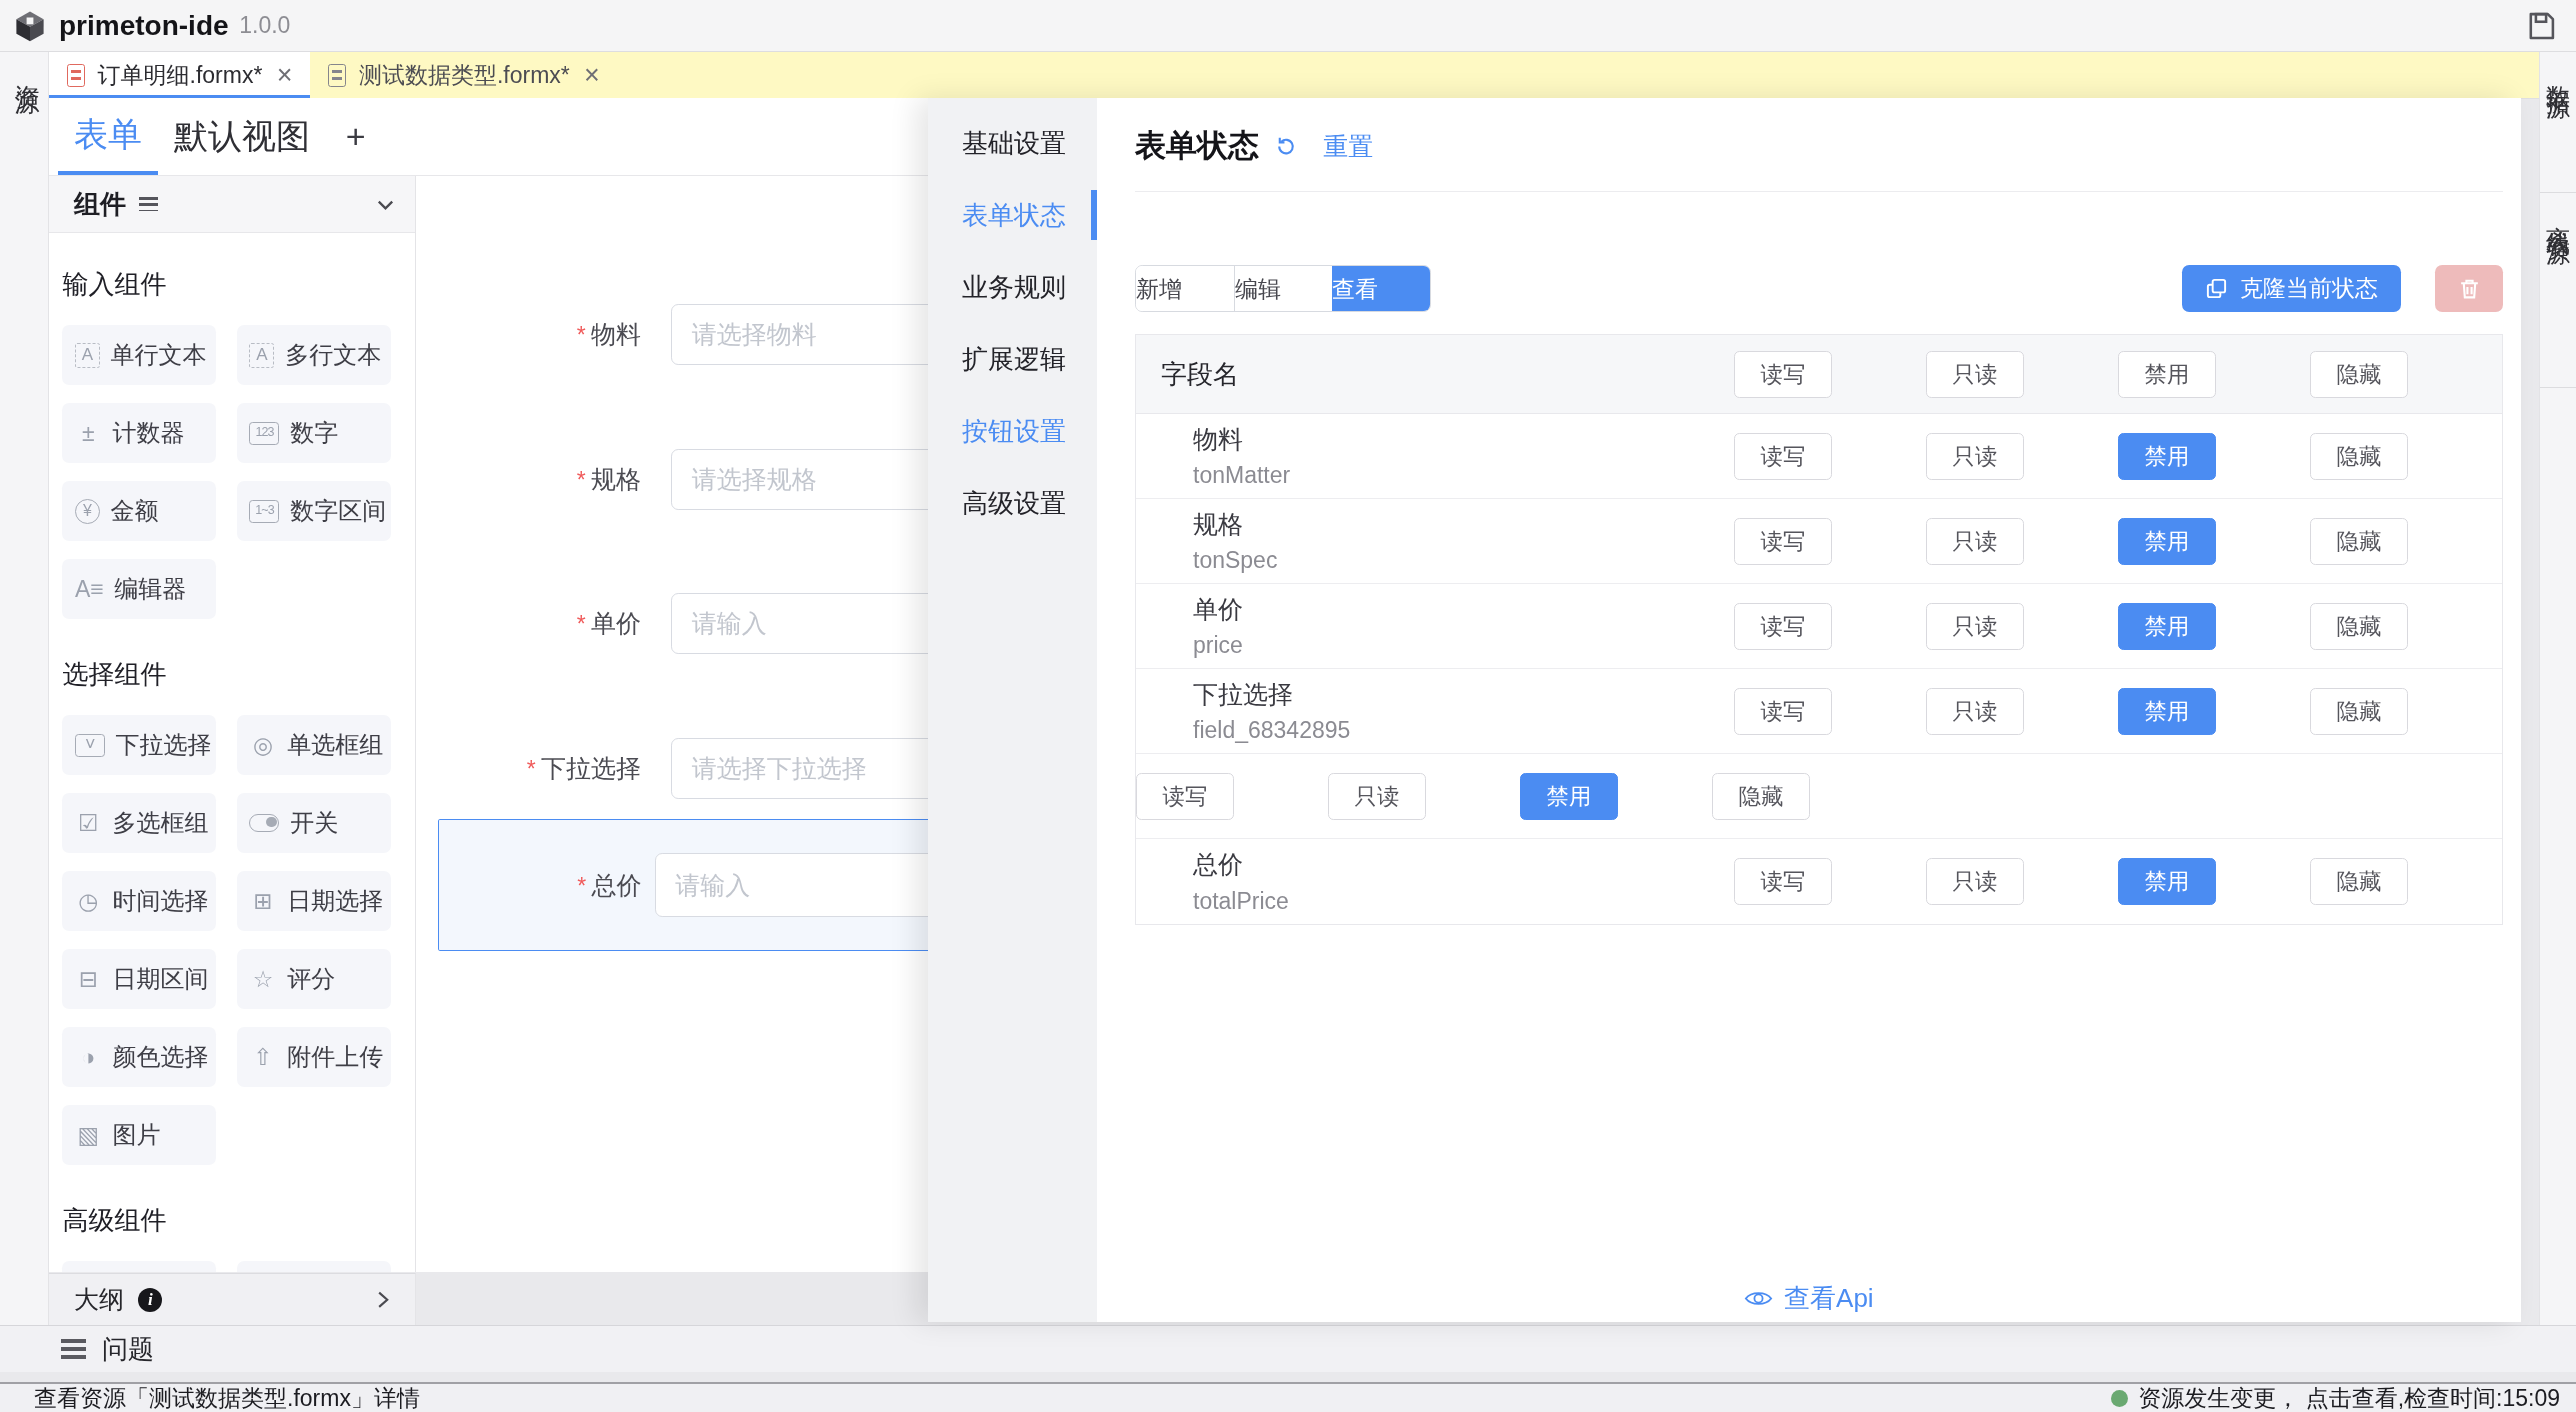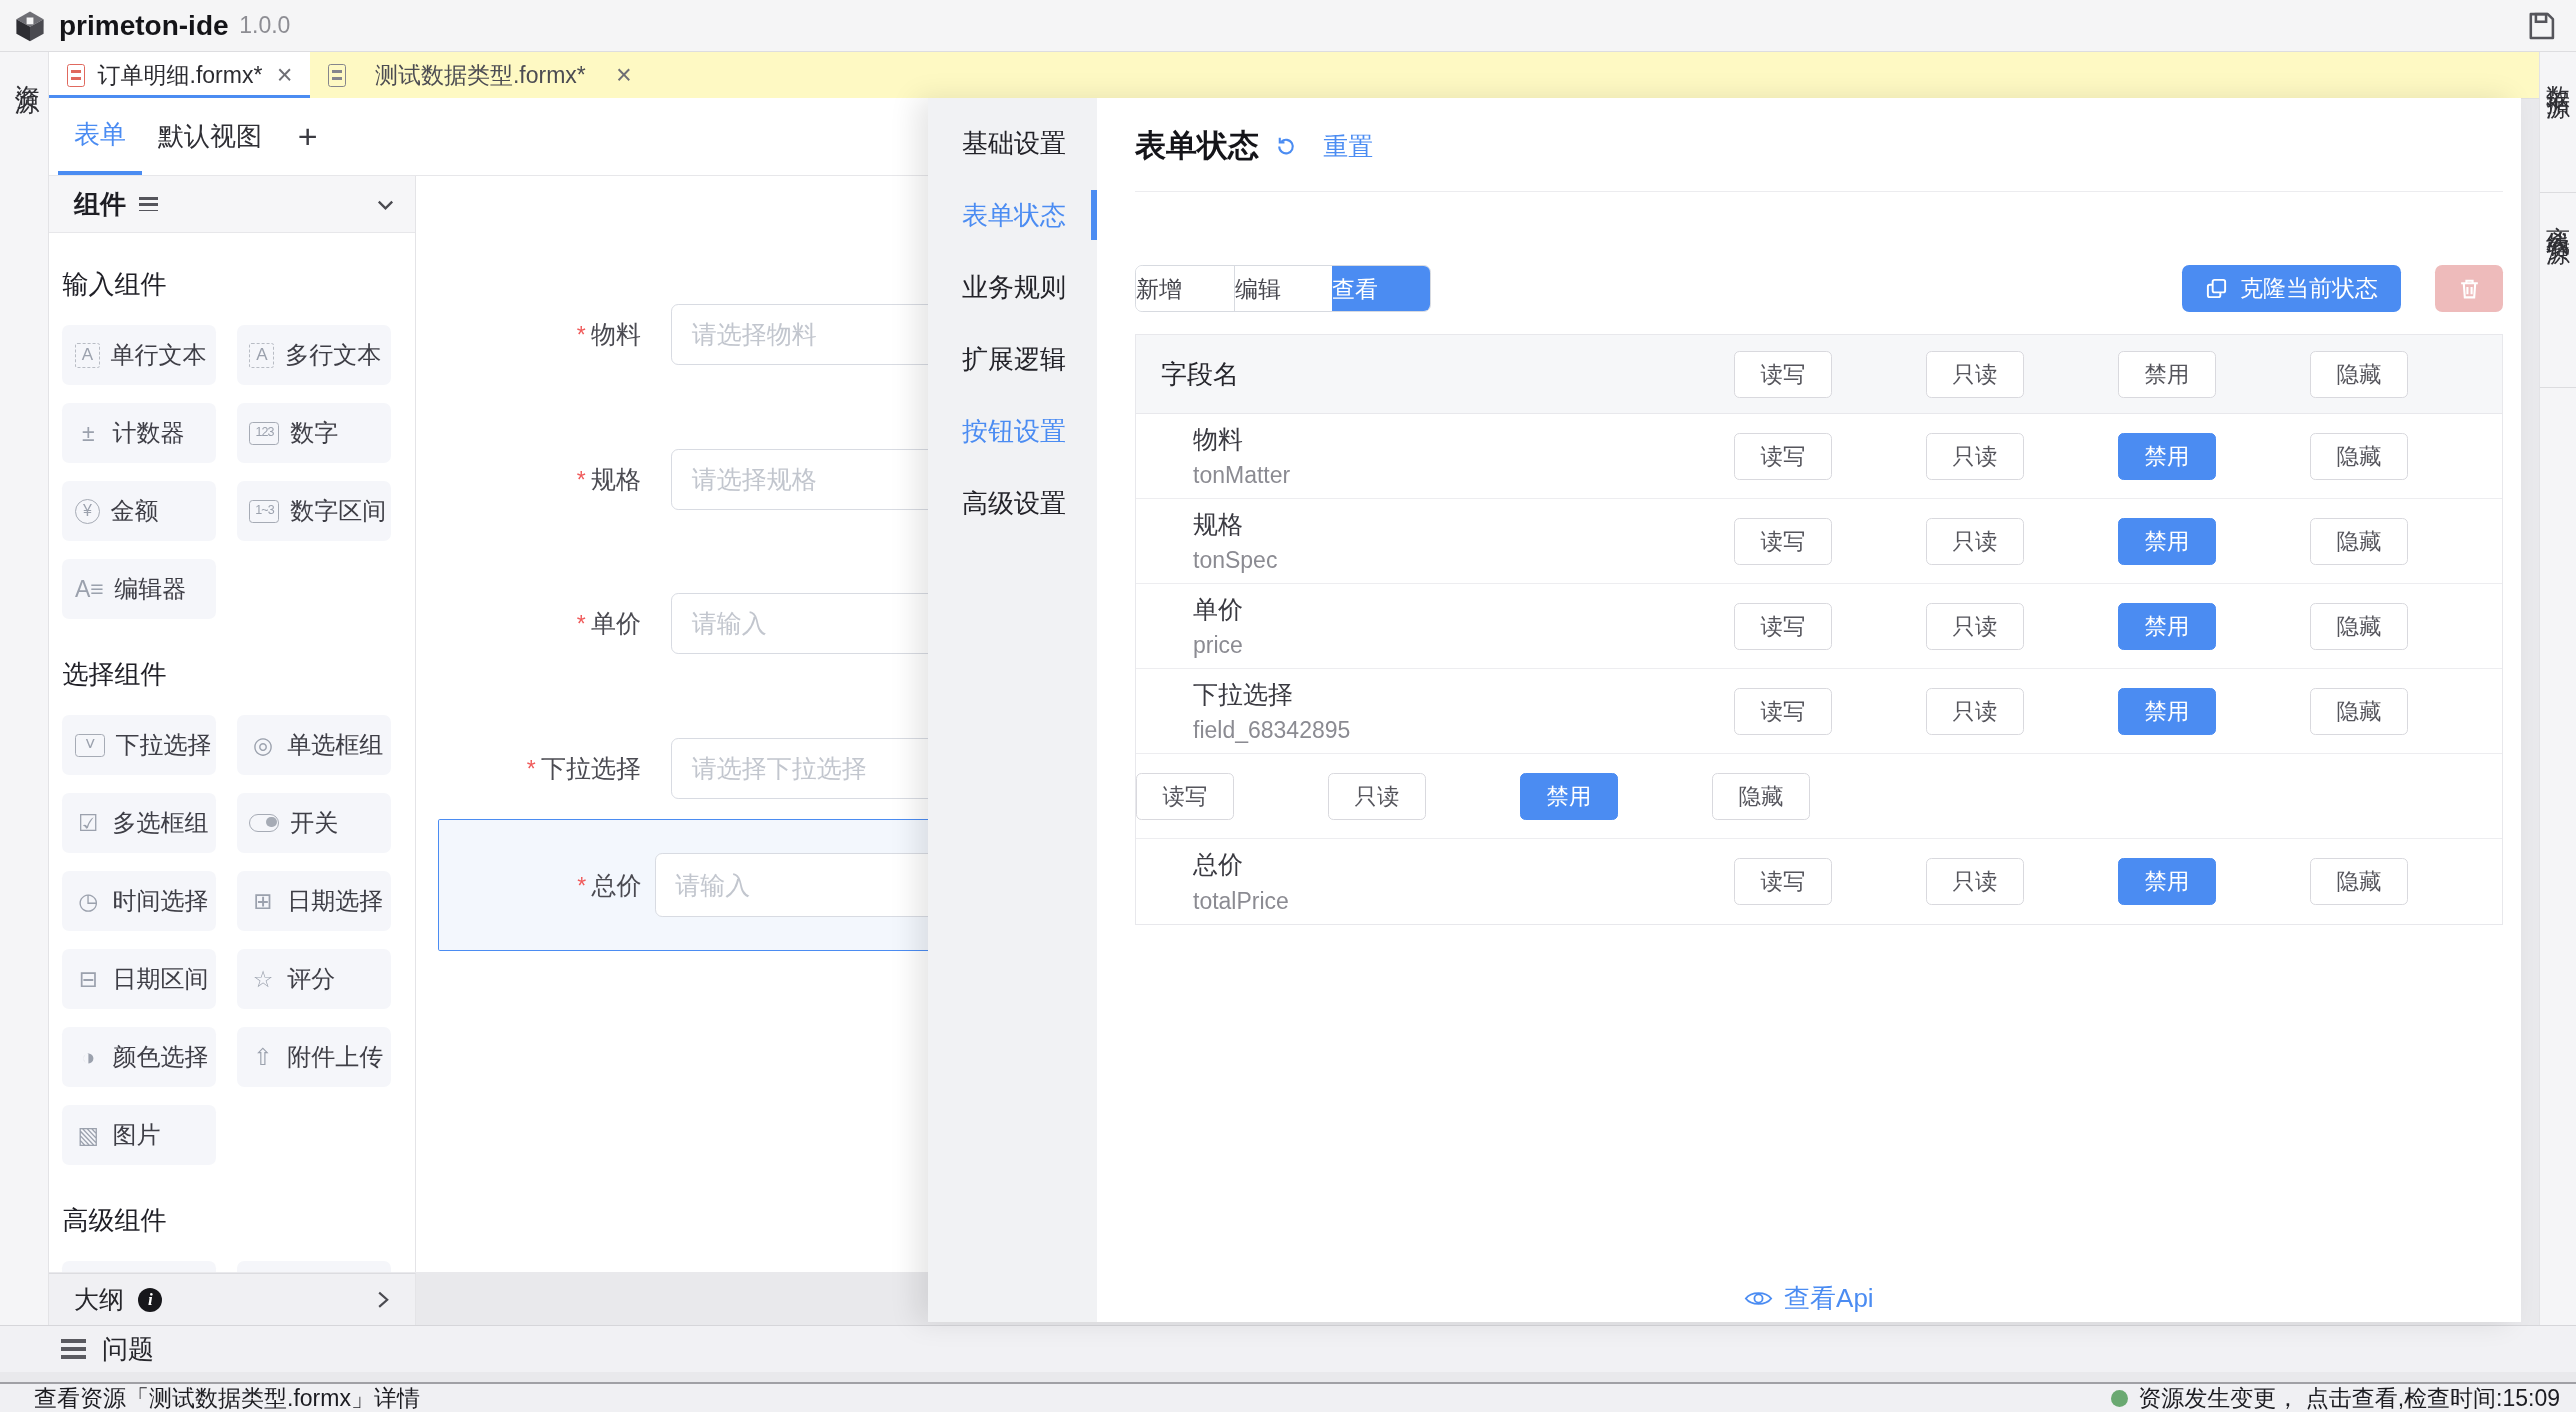--- a/index.html
+++ b/index.html
@@ -48,36 +48,36 @@
   .tabbar {
     left:49px; top:52px; width:2490px; height:47px;
     background:#fef9c3; border-bottom:0.9px solid #dfdfe2;
     display:flex;
   }
   .tab { height:47px; display:flex; align-items:center; padding:0 18px; font-size:23px; position:relative; cursor:default; }
   .tab .tab-label { margin-left:12.5px; }
   .tab .tab-close { margin-left:14.3px; font-size:27px; color:#6f6f75; }
   .tab-active { background:#ffffff; color:#2c2c31; }
   .tab-underline { position:absolute; left:0; right:0; bottom:0; height:4.5px; }
-  .tab-inactive { color:#4c4c52;gap:16px; }
+  .tab-inactive { color:#4c4c52; }
   .doc-icon {
     width:18px; height:23px; border:1.8px solid currentColor; border-radius:2.7px;
     background: repeating-linear-gradient(to bottom, transparent 0 4.5px, currentColor 4.5px 7.2px);
     background-clip: content-box; padding:3.6px 2.7px;
   }
   .doc-red { color:#e0695e; }
   .doc-gray { color:#85858c; }
 
   
   .subtabs {
     left:49px; top:98px; width:879px; height:78px;
     background:#ffffff; border-bottom:0.9px solid #e7e7ea;
     display:flex; align-items:stretch; padding-left:9px;
   }
-  .subtab { padding:0 16px; font-size:26px; display:flex; align-items:center; color:#2f2f35; }
+  .subtab { padding:0 16px; font-size:34px; display:flex; align-items:center; color:#2f2f35; }
   .subtab-active { border-bottom:4.5px solid; font-weight:500; }
   .subtab-add { font-size:34px; color:#3b3b42; padding:0 19.7px; display:flex; align-items:center; }
 
   
   .component-panel {
     left:49px; top:176px; width:367px; height:1096px;
     background:#fff; border-right:0.9px solid #e4e4e7; overflow:hidden;
   }
   .panel-header {
     height:57px; background:#f6f6f8; border-bottom:0.9px solid #e7e7ea;

